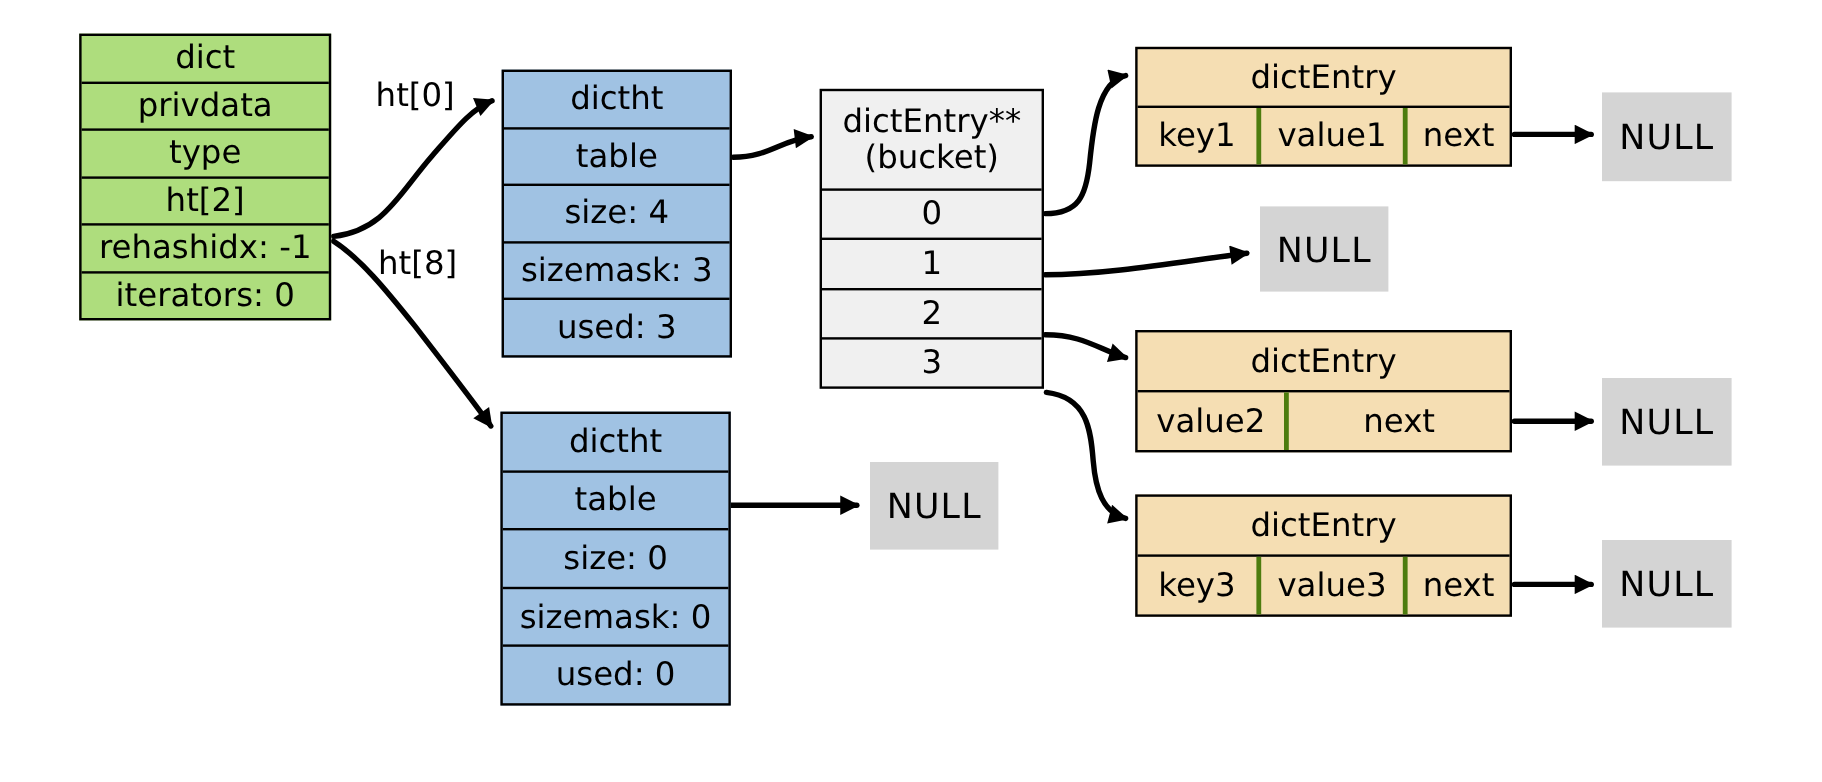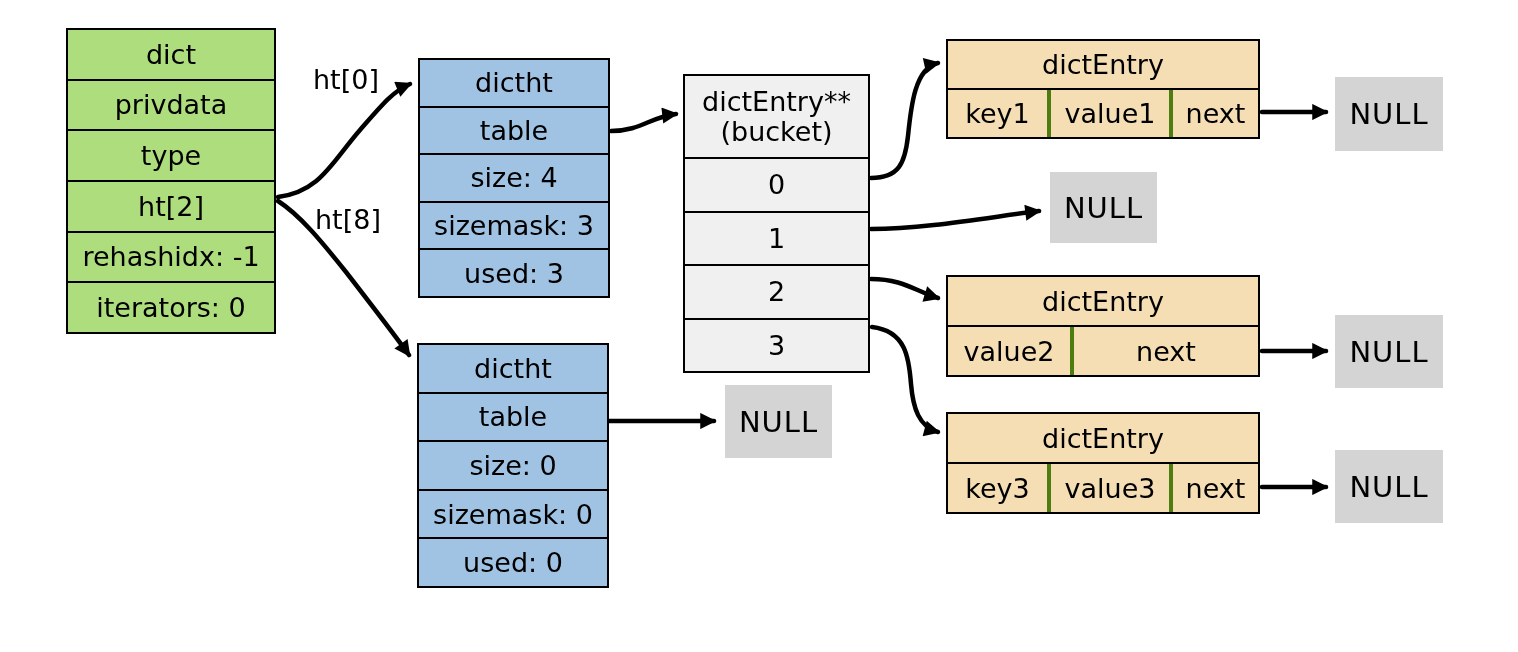--- a/index.html
+++ b/index.html
@@ -42,21 +42,21 @@
     <path d="M 871 178 C 899 178, 905 163, 908 136 C 911 106, 915 68, 938 63" marker-end="url(#ah)"></path>
     <path d="M 871 229 C 925 229, 990 217, 1039 211" marker-end="url(#ah)"></path>
     <path d="M 871 279 C 903 279, 915 291, 938 298" marker-end="url(#ah)"></path>
     <path d="M 872 327 C 906 331, 909 358, 911 384 C 913 408, 919 427, 938 432" marker-end="url(#ah)"></path>
     <path d="M 1262 112 L 1326 112" marker-end="url(#ah)"></path>
     <path d="M 1262 351 L 1326 351" marker-end="url(#ah)"></path>
     <path d="M 1262 487 L 1326 487" marker-end="url(#ah)"></path>
     <path d="M 609 421 L 714 421" marker-end="url(#ah)"></path>
   </svg>
 
-  <div class="struct green" style="left:66px;top:28px;width:210px;height:306px;justify-content:flex-end;">
+  <div class="struct green" style="left:66px;top:28px;width:210px;height:239px;">
     <div class="row">dict</div>
     <div class="row">privdata</div>
     <div class="row">type</div>
     <div class="row">ht[2]</div>
     <div class="row">rehashidx: -1</div>
     <div class="row">iterators: 0</div>
   </div>
 
   <div class="edge-label" style="left:313px;top:66px;">ht[0]</div>
   <div class="edge-label" style="left:315px;top:206px;">ht[8]</div>
@@ -70,21 +70,21 @@
   </div>
 
   <div class="struct blue" style="left:417px;top:343px;width:192px;height:245px;">
     <div class="row">dictht</div>
     <div class="row">table</div>
     <div class="row">size: 0</div>
     <div class="row">sizemask: 0</div>
     <div class="row">used: 0</div>
   </div>
 
-  <div class="struct lightgray" style="left:683px;top:74px;width:187px;height:299px;">
+  <div class="struct lightgray" style="left:683px;top:74px;width:187px;height:250px;">
     <div class="row bucket-header">
       <span>dictEntry**</span>
       <span>(bucket)</span>
     </div>
     <div class="row">0</div>
     <div class="row">1</div>
     <div class="row">2</div>
     <div class="row">3</div>
   </div>
 

